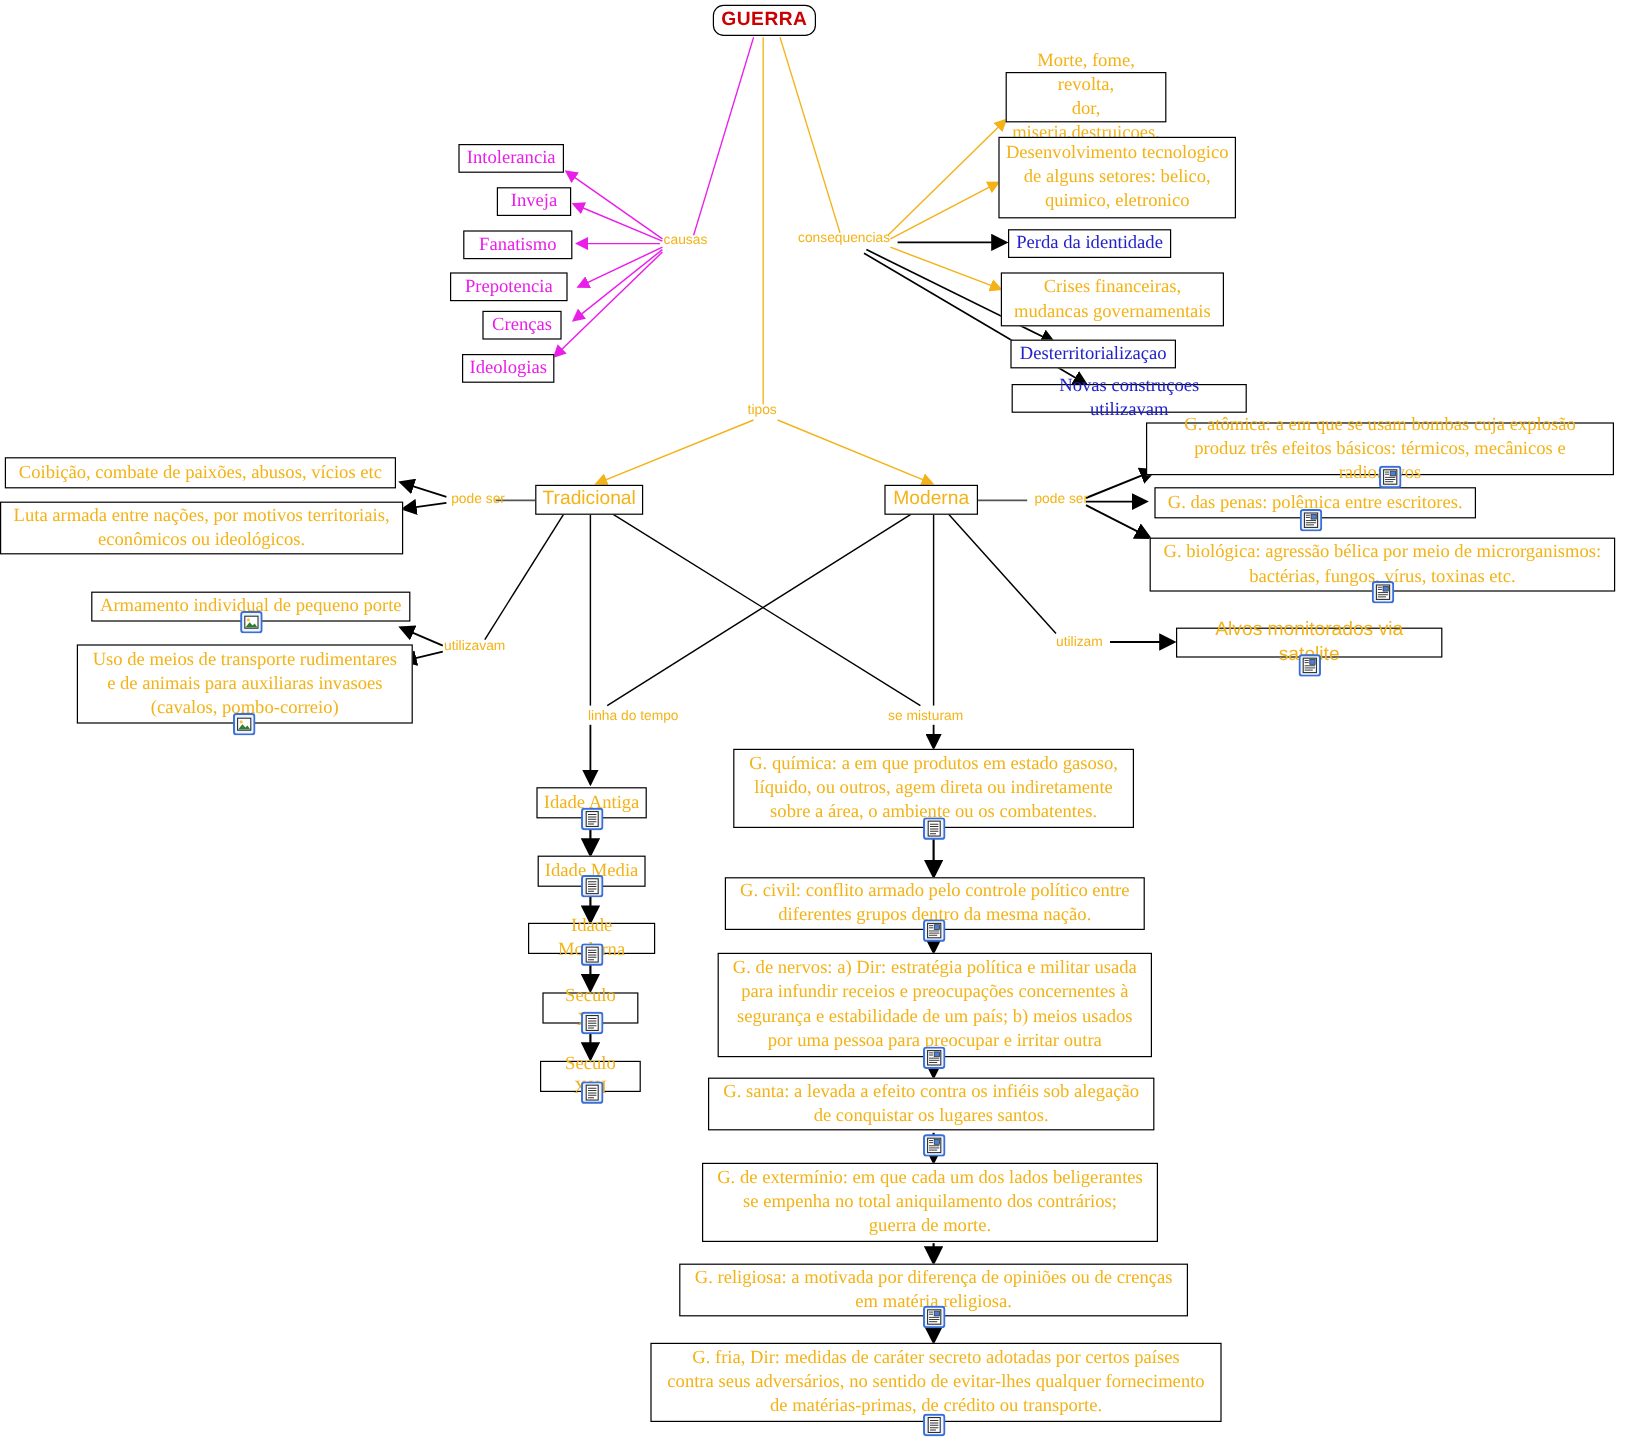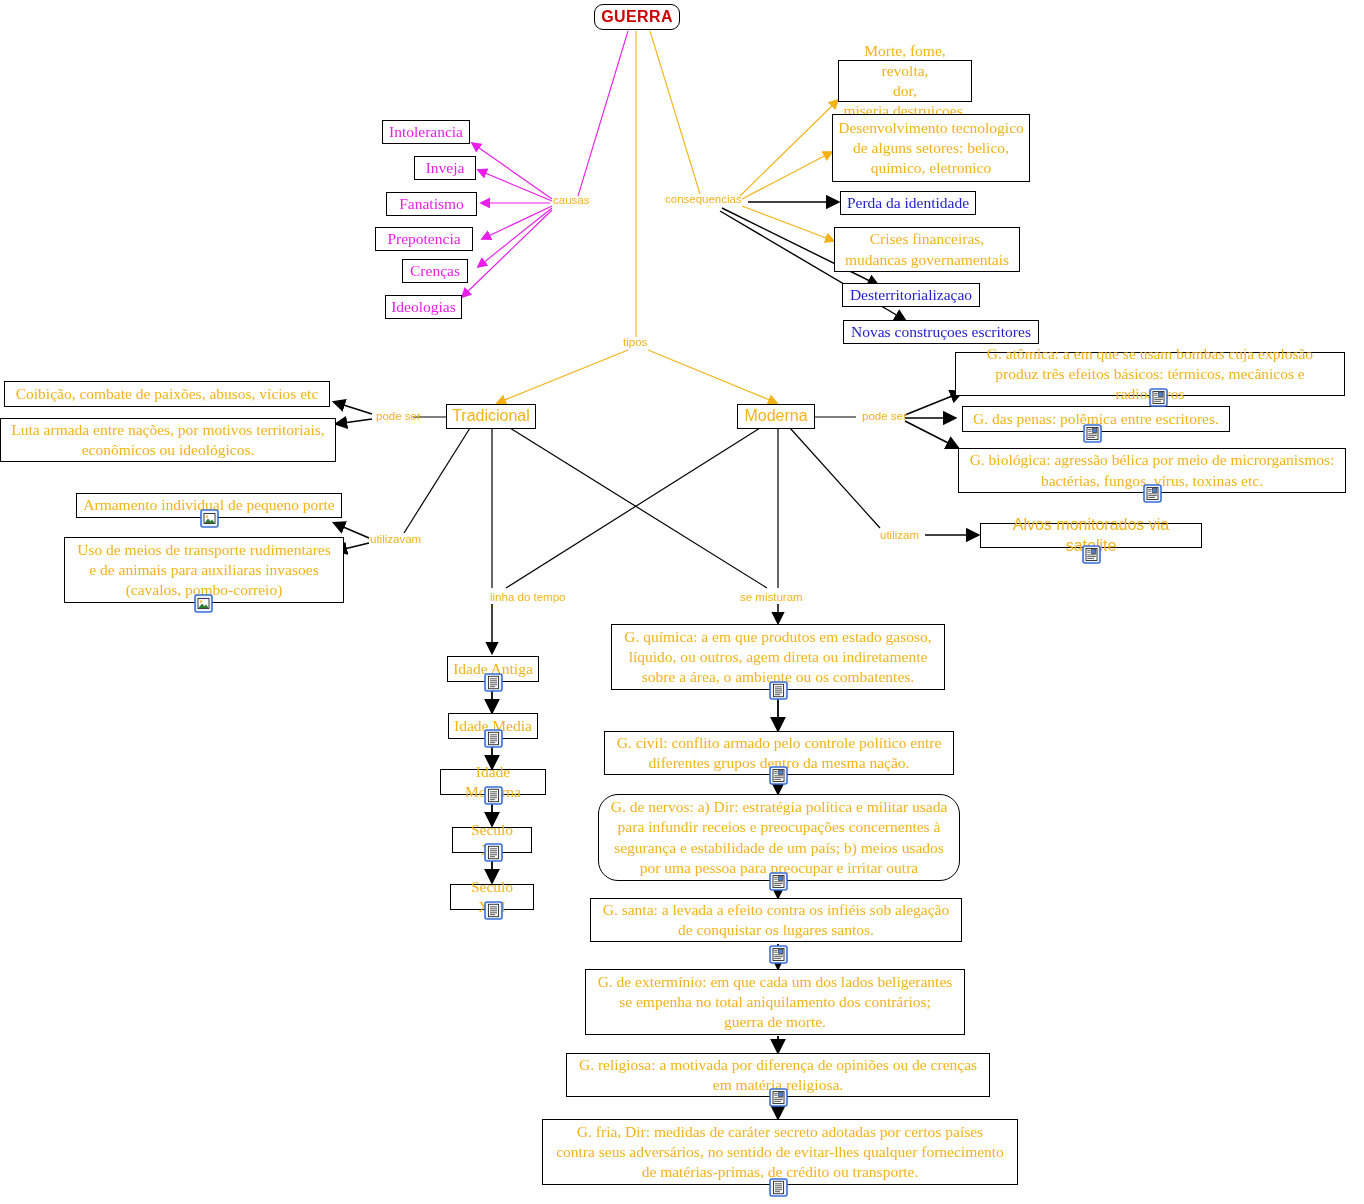--- a/index.html
+++ b/index.html
@@ -178,21 +178,21 @@
 de alguns setores: belico,
 quimico, eletronico</span></div>
   <div class="node blue" style="left:840px;top:191px;width:136px;height:24px;">
     <span>Perda da identidade</span></div>
   <div class="node" style="left:834px;top:227px;width:186px;height:45px;">
     <span>Crises financeiras,
 mudancas governamentais</span></div>
   <div class="node blue" style="left:842px;top:283px;width:138px;height:24px;">
     <span>Desterritorializaçao</span></div>
   <div class="node blue" style="left:843px;top:320px;width:196px;height:24px;">
-    <span>Novas construçoes escritores</span></div>
+    <span>Novas construçoes utilizavam</span></div>
 
   <div class="node sans" style="left:446px;top:404px;width:90px;height:25px;">
     <span>Tradicional</span></div>
   <div class="node sans" style="left:737px;top:404px;width:78px;height:25px;">
     <span>Moderna</span></div>
 
   <div class="node" style="left:4px;top:381px;width:326px;height:26px;">
     <span>Coibição, combate de paixões, abusos, vícios etc</span></div>
   <div class="node" style="left:0px;top:418px;width:336px;height:44px;">
     <span>Luta armada entre nações, por motivos territoriais,
@@ -376,21 +376,21 @@
         <rect x="4" y="3.5" width="11" height="12" fill="#ffffff" stroke="#2b2b2b" stroke-width="0.9"></rect>
         <rect x="9.5" y="4.6" width="4.4" height="4" fill="#4a7fd6" stroke="#2b2b2b" stroke-width="0.6"></rect>
         <line x1="5.2" y1="5.4" x2="8.6" y2="5.4" stroke="#333" stroke-width="0.8"></line>
         <line x1="5.2" y1="7.2" x2="8.6" y2="7.2" stroke="#333" stroke-width="0.8"></line>
         <line x1="5.2" y1="9.8" x2="13.8" y2="9.8" stroke="#333" stroke-width="0.8"></line>
         <line x1="5.2" y1="11.6" x2="13.8" y2="11.6" stroke="#333" stroke-width="0.8"></line>
         <line x1="5.2" y1="13.4" x2="12" y2="13.4" stroke="#333" stroke-width="0.8"></line>
       </svg>
   </div>
 
-  <div class="node" style="left:598px;top:794px;width:362px;height:87px;border-radius:20px;">
+  <div class="node" style="left:598px;top:794px;width:362px;height:87px;">
     <span>G. de nervos: a) Dir: estratégia política e militar usada
 para infundir receios e preocupações concernentes à
 segurança e estabilidade de um país; b) meios usados
 por uma pessoa para preocupar e irritar outra</span></div>
   <div class="ricon" style="left:769px;top:872px;">
     <svg viewBox="0 0 19 19">
         <rect x="1" y="1" width="17" height="17" rx="2" fill="#eef4ff" stroke="#3a6fd8" stroke-width="1.6"></rect>
         <rect x="4" y="3.5" width="11" height="12" fill="#ffffff" stroke="#2b2b2b" stroke-width="0.9"></rect>
         <rect x="9.5" y="4.6" width="4.4" height="4" fill="#4a7fd6" stroke="#2b2b2b" stroke-width="0.6"></rect>
         <line x1="5.2" y1="5.4" x2="8.6" y2="5.4" stroke="#333" stroke-width="0.8"></line>

